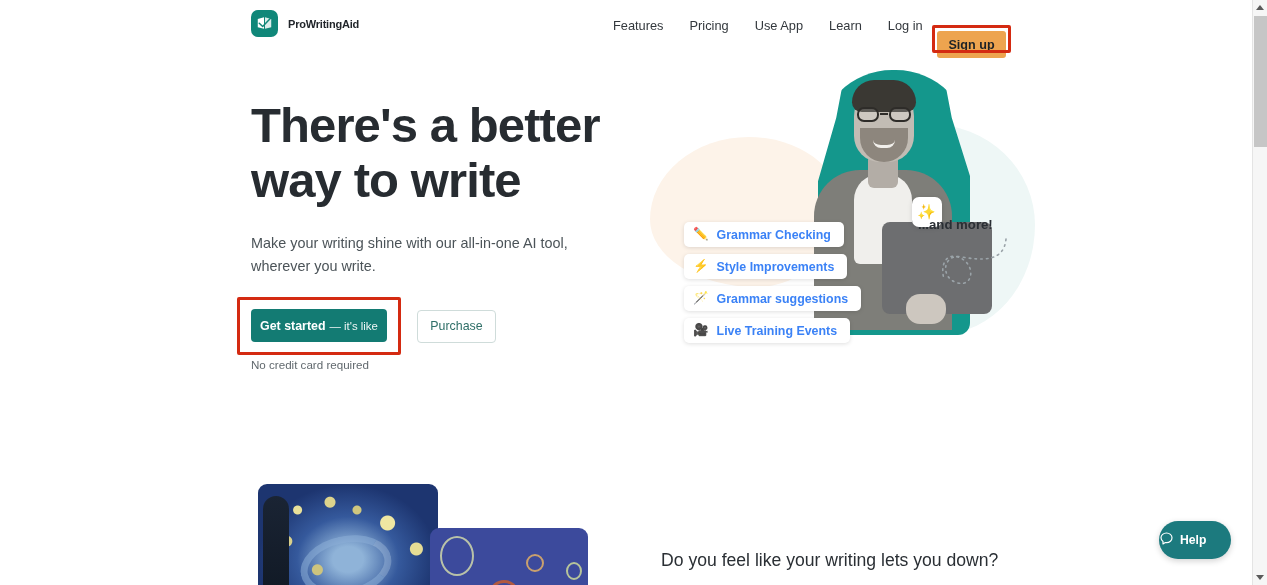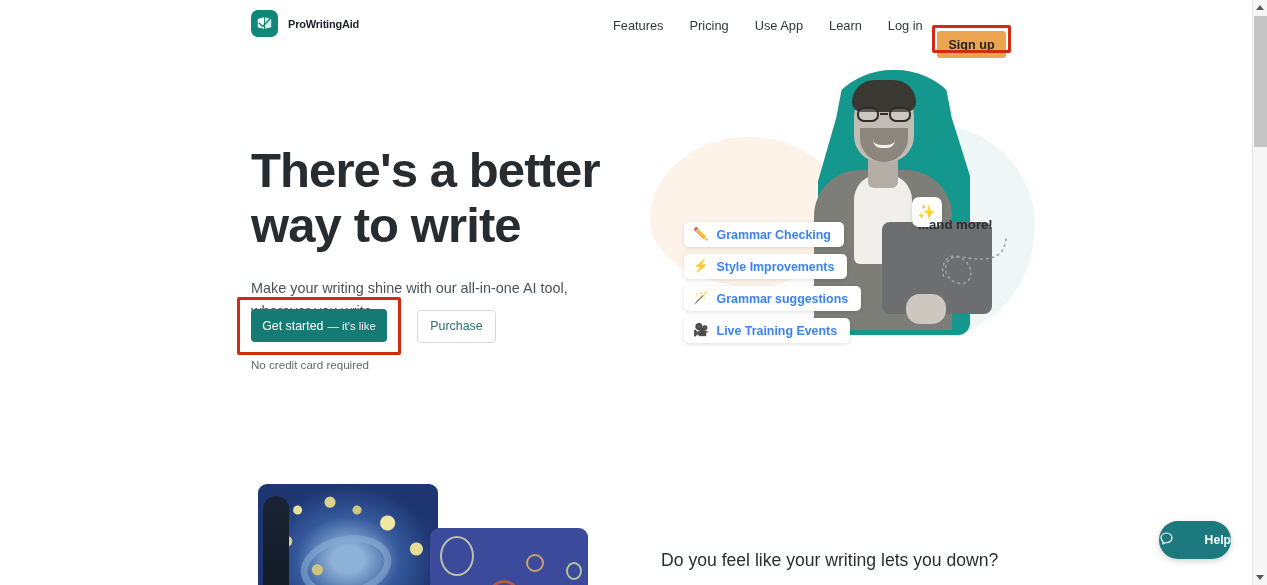--- a/index.html
+++ b/index.html
@@ -138,21 +138,20 @@
     left: 0;
     width: 1252px;
     height: 400px;
   }
 
   .hero-copy {
     position: absolute;
     left: 251px;
     top: 46px;
     width: 360px;
-    margin-top: 45px;
   }
 
   .hero-title {
     font-size: 49px;
     line-height: 55px;
     font-weight: bold;
     color: #272c31;
     letter-spacing: -0.9px;
   }
 
@@ -189,21 +188,21 @@
     color: #ffffff;
     font-size: 12.4px;
     font-family: "Liberation Sans", sans-serif;
     cursor: pointer;
     display: flex;
     align-items: center;
     justify-content: center;
     gap: 4px;
     white-space: nowrap;
   }
-  .getstarted-btn .gs-main { font-weight: normal; }
+  .getstarted-btn .gs-main { font-weight: bold; }
   .getstarted-btn .gs-free { font-weight: normal; opacity: .93; font-size: 11.4px; }
 
   .purchase-btn {
     margin-left: 16px;
     width: 79px;
     height: 33px;
     background: #ffffff;
     border: 1px solid #cfdcda;
     border-radius: 4px;
     color: #2f6f68;
@@ -477,21 +476,21 @@
   .help-widget {
     position: absolute;
     left: 1159px;
     top: 521px;
     width: 72px;
     height: 38px;
     background: #1c7a7e;
     border-radius: 19px;
     display: flex;
     align-items: center;
-    justify-content: space-between;
+    justify-content: flex-start;
     gap: 6px;
     cursor: pointer;
     box-shadow: 0 2px 6px rgba(0,0,0,.18);
   }
   .help-label {
     color: #ffffff;
     font-size: 12.2px;
     font-weight: bold;
   }
 

